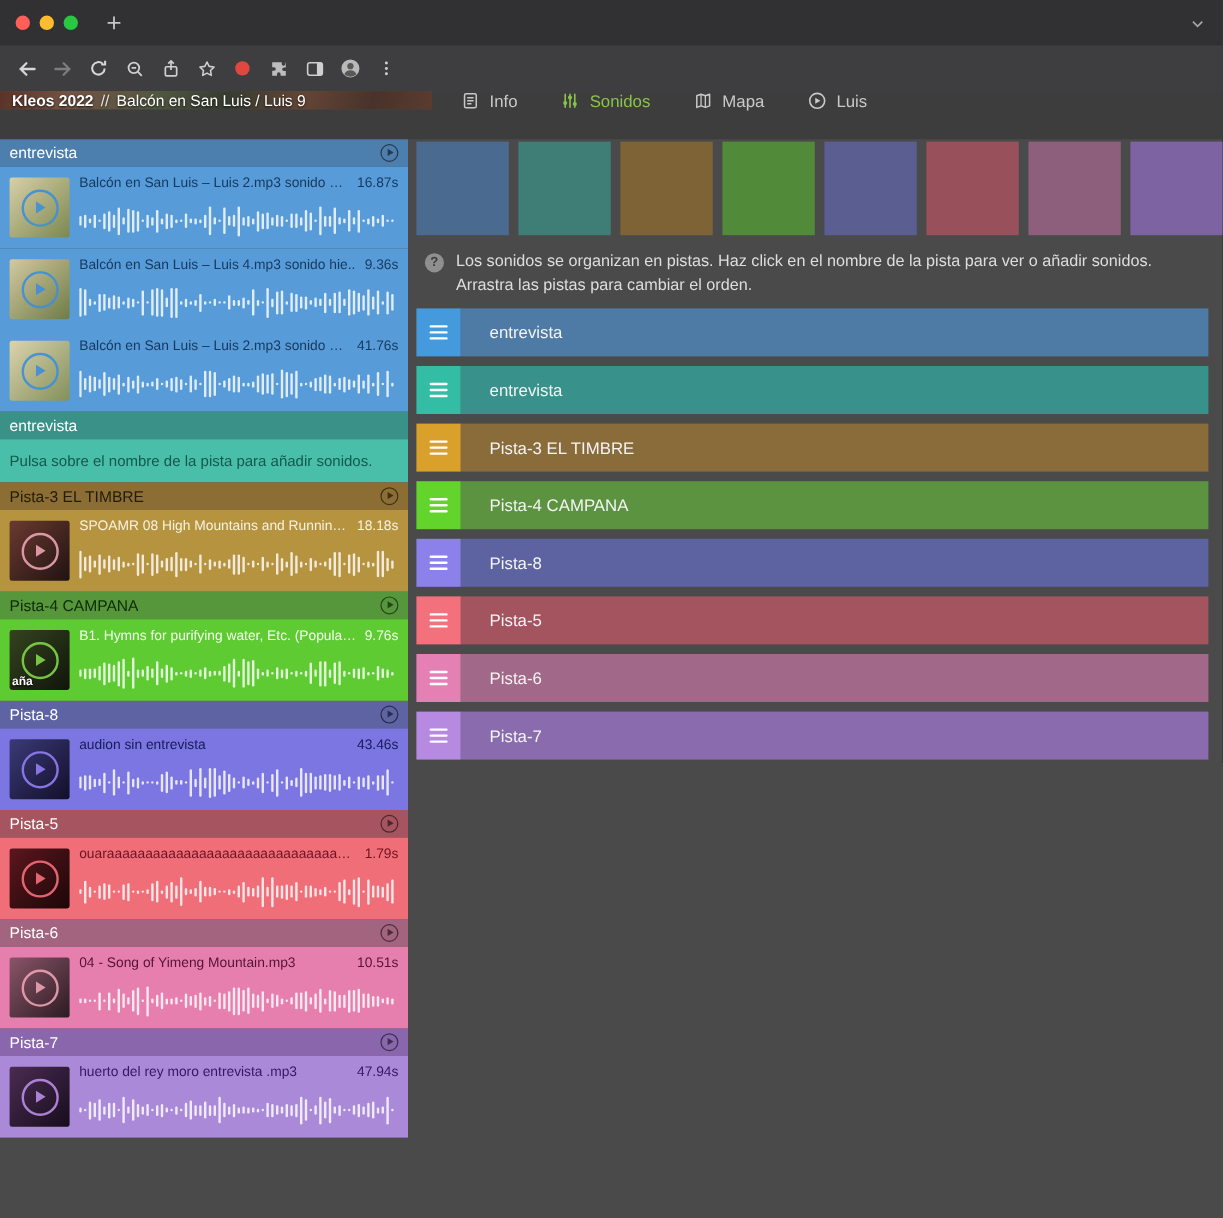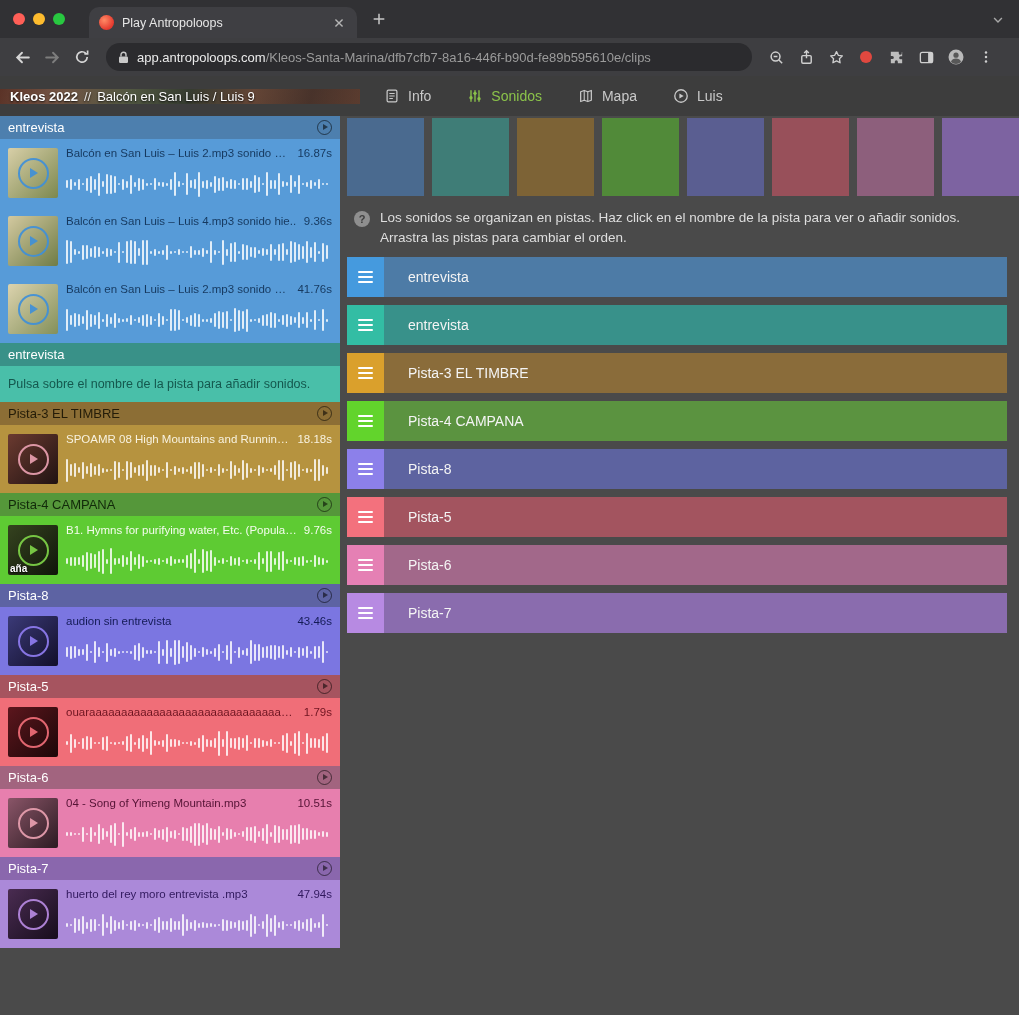--- a/index.html
+++ b/index.html
@@ -25,21 +25,21 @@
   .toolbar{height:38px;background:#3e3e41;display:flex;align-items:center;padding:0 8px;gap:2px;}
   .tool-btn{width:28px;height:28px;display:flex;align-items:center;justify-content:center;flex:none;}
   .urlbar{width:622px;height:28px;background:#2b2b2e;border-radius:14px;display:flex;align-items:center;
           gap:8px;padding:0 12px;margin:0 8px;flex:none;overflow:hidden;}
   .url-text{font-size:13px;white-space:nowrap;overflow:hidden;text-overflow:ellipsis;}
   .url-host{color:#ebebeb;}
   .url-path{color:#9b9b9b;}
   .record-dot{width:12px;height:12px;border-radius:50%;background:#e0483f;margin:0 8px;flex:none;}
 
   
-  .app-header{height:40px;background:#3d3d3d;display:flex;align-items:center;}
+  .app-header{height:40px;background:#3d3d3d;display:flex;align-items:flex-start;}
   .breadcrumb{width:340px;flex:none;display:flex;align-items:center;gap:6px;padding:0 10px;
       color:#fff;font-size:13px;white-space:nowrap;overflow:hidden;
       text-shadow:0 1px 2px rgba(0,0,0,.85);
       background:linear-gradient(rgba(25,18,15,.42),rgba(25,18,15,.42)),
         linear-gradient(105deg,#8a4a38 0%,#b5846a 16%,#7a8a66 36%,#4a5a48 52%,#9a6a52 70%,#6a4a3e 86%,#8a5a46 100%);}
   .crumb-proj{font-weight:bold;}
   .crumb-sep{opacity:.85;}
   .app-tabs{display:flex;align-items:center;gap:36px;padding-left:24px;}
   .app-tab{display:flex;align-items:center;gap:8px;font-size:14px;color:#c9c9c9;cursor:pointer;}
   .app-tab.active{color:#8bc34a;}
@@ -93,29 +93,20 @@
 <body>
 
 <div class="screen">
 
   <div class="tabstrip">
     <div class="lights">
       <span class="light red"></span>
       <span class="light yellow"></span>
       <span class="light green"></span>
     </div>
-    <div class="tab">
-      <span class="favicon"></span>
-      <span class="tab-title">Play Antropoloops</span>
-      <span class="icon-btn">
-        <svg width="16" height="16" viewBox="0 0 18 18" stroke="#b5b5b5" stroke-width="1.6">
-            <path d="M5 5l8 8M13 5l-8 8"></path>
-          </svg>
-      </span>
-    </div>
     <span class="icon-btn newtab">
       <svg width="16" height="16" viewBox="0 0 18 18" stroke="#c6c6c6" stroke-width="1.7">
           <path d="M9 3v12M3 9h12"></path>
         </svg>
     </span>
     <span class="icon-btn strip-chevron">
       <svg width="14" height="14" viewBox="0 0 18 18" fill="none" stroke="#a8a8a8" stroke-width="1.8">
           <path d="M4 6.5l5 5 5-5"></path>
         </svg>
     </span>
@@ -132,29 +123,20 @@
           <path d="M3 9h11M9.5 4.5 14 9l-4.5 4.5"></path>
         </svg>
     </span>
     <span class="tool-btn">
       <svg width="18" height="18" viewBox="0 0 18 18" fill="none" stroke="#d6d6d6" stroke-width="1.7">
           <path d="M14.2 9A5.2 5.2 0 1 1 12.6 5.2"></path>
           <path d="M14.6 2.6v3.2h-3.2"></path>
         </svg>
     </span>
 
-    <div class="urlbar">
-      <span class="icon-btn">
-        <svg width="11" height="13" viewBox="0 0 11 13">
-            <rect x="1" y="5.5" width="9" height="6.5" rx="1.2" fill="#c9c9c9"></rect>
-            <path d="M3 5.5V3.8a2.5 2.5 0 0 1 5 0v1.7" fill="none" stroke="#c9c9c9" stroke-width="1.4"></path>
-          </svg>
-      </span>
-      <span class="url-text"><span class="url-host">app.antropoloops.com</span><span class="url-path">/Kleos-Santa-Marina/dfb7cfb7-8a16-446f-b90d-fe89b595610e/clips</span></span>
-    </div>
 
     <span class="tool-btn">
       <svg width="17" height="17" viewBox="0 0 18 18" fill="none" stroke="#cfcfcf" stroke-width="1.6">
           <circle cx="8" cy="8" r="4.7"></circle>
           <path d="M11.6 11.6 15 15M6 8h4"></path>
         </svg>
     </span>
     <span class="tool-btn">
       <svg width="17" height="17" viewBox="0 0 18 18" fill="none" stroke="#cfcfcf" stroke-width="1.5">
           <rect x="4" y="7" width="10" height="8" rx="1.2"></rect>

